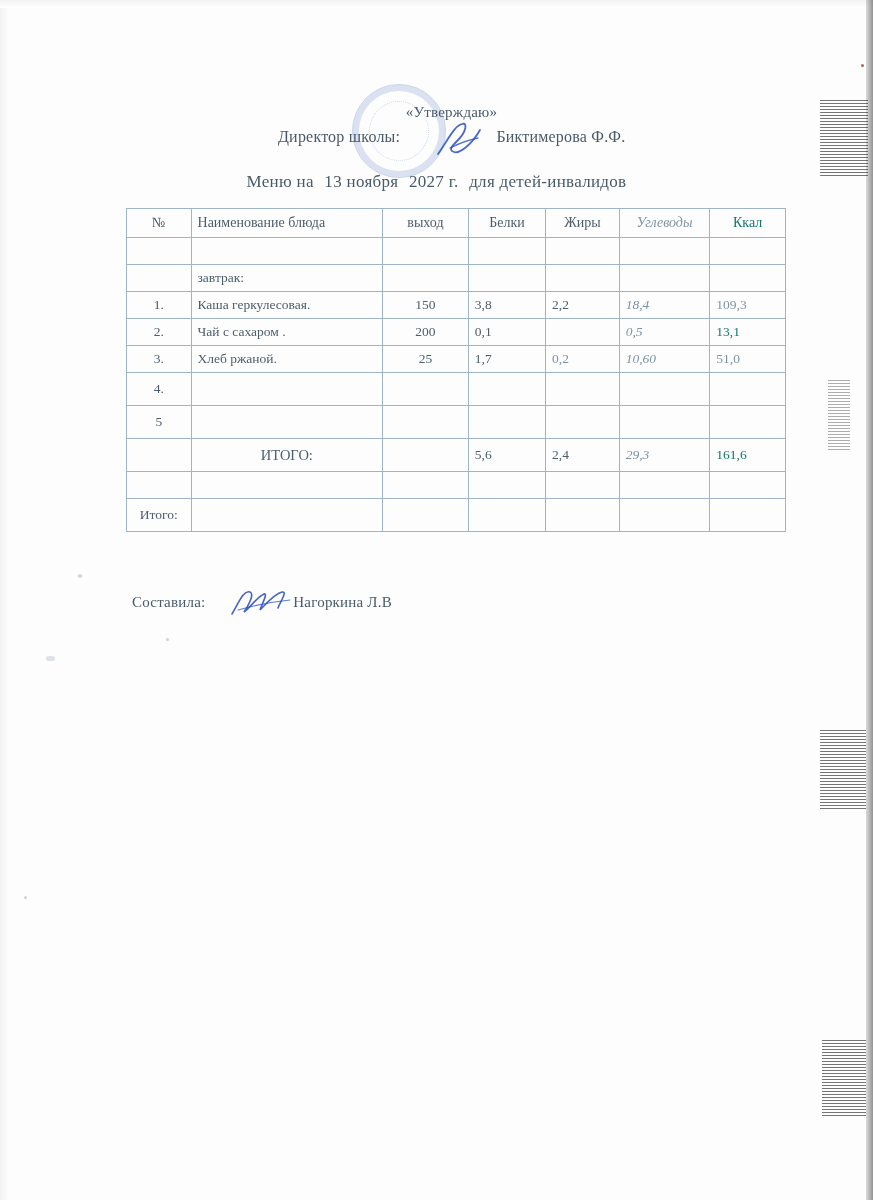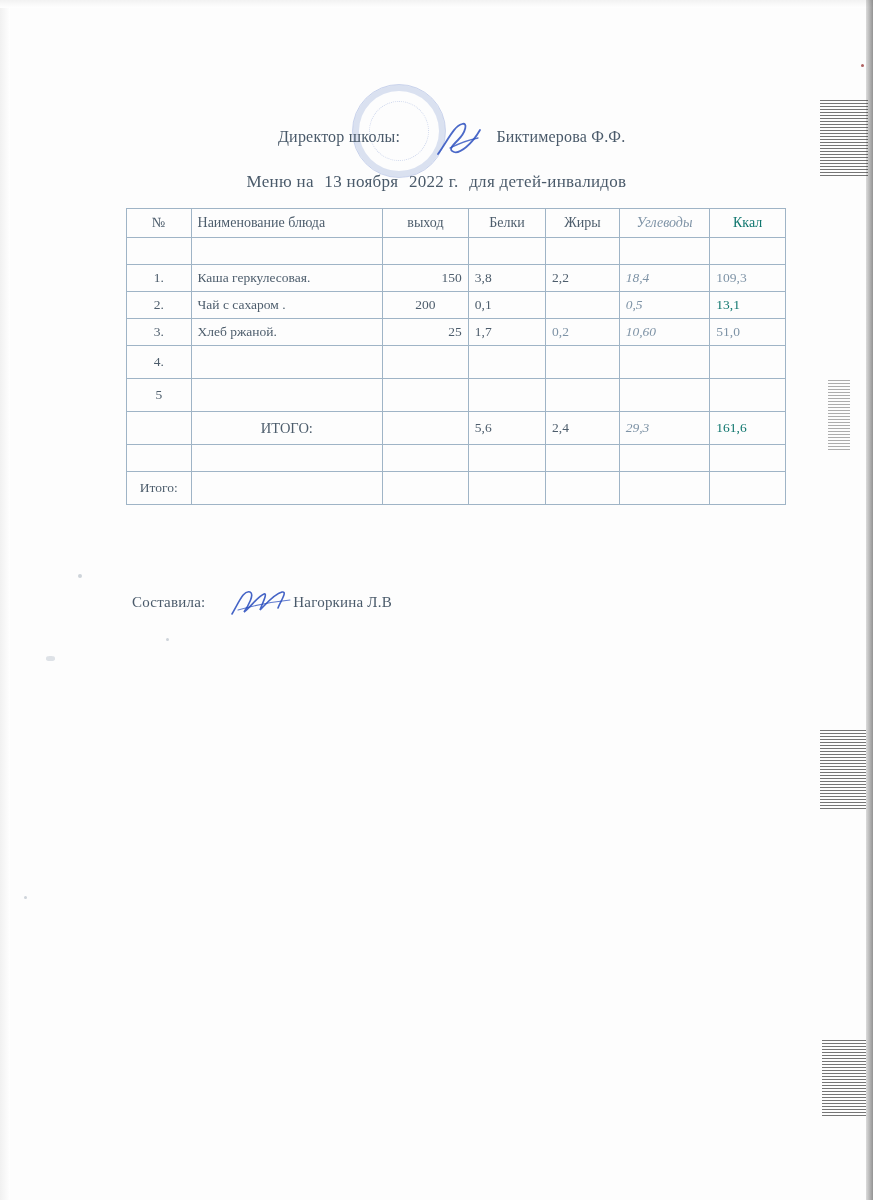--- a/index.html
+++ b/index.html
@@ -160,21 +160,21 @@
   }
   .tbl th { font-size: 14px; height: 28px; }
   .c-num   { width: 58px;  text-align: center; }
   .c-name  { width: 222px; text-align: left; }
   .c-out   { width: 90px;  text-align: center; }
   .c-prot  { width: 78px;  text-align: left; padding-left: 10px;}
   .c-fat   { width: 72px;  text-align: left; padding-left: 10px;}
   .c-carb  { width: 88px;  text-align: left; padding-left: 10px; font-style: italic;}
   .c-kcal  { width: 78px;  text-align: left; padding-left: 10px;}
   .r-tall td { height: 32px; }
-  .num-r { text-align: right; padding-right: 16px; }
+  .num-r { text-align: center; padding-right: 16px; }
   .ctr { text-align: center; }
   .meal-label { padding-left: 8px; }
   .totals-label { text-align: center; font-size: 14.5px; }
   .itogo-left { padding-left: 4px; }
   .two-line { line-height: 1.35; padding-top: 2px; }
 
   
   .faded { color: #7e93a6; }
   .faded2 { color: #0f766e; }
 
@@ -205,35 +205,38 @@
   <div class="scan-artifact artifact-4"></div>
   <div class="artifact-dot" style="left:861px;top:64px;"></div>
 
   <div class="speck" style="left:78px;top:574px;width:4px;height:4px;"></div>
   <div class="speck" style="left:166px;top:638px;width:3px;height:3px;"></div>
   <div class="speck" style="left:46px;top:656px;width:9px;height:5px;border-radius:40%;opacity:.45;"></div>
   <div class="speck" style="left:24px;top:896px;width:3px;height:3px;"></div>
 
   <div class="stamp"></div>
 
+  <div class="hdr-approve">
+    <span>«Утверждаю»</span>
+  </div>
 
   <div class="hdr-director">
     <span>Директор школы:</span>
     <span class="name">Биктимерова Ф.Ф.</span>
   </div>
 
   <svg class="sig-dir" viewBox="0 0 62 42">
     <path d="M6 36 C16 22, 22 8, 30 6 C36 4, 34 14, 26 22 C20 28, 16 32, 22 34 C28 36, 40 26, 48 12" fill="none" stroke="#2b4fbe" stroke-width="1.8" stroke-linecap="round" opacity="0.85"></path>
     <path d="M18 30 C26 26, 36 22, 46 20" fill="none" stroke="#2b4fbe" stroke-width="1.3" stroke-linecap="round" opacity="0.8"></path>
   </svg>
 
   <div class="hdr-menu">
     <span>Меню на</span><span class="sp"></span>
     <span>13 ноября</span><span class="sp"></span>
-    <span>2022 г.</span><span class="sp"></span>
+    <span>2027 г.</span><span class="sp"></span>
     <span>для  детей-инвалидов</span>
   </div>
 
   <table class="tbl">
     <tbody>
         <tr>
       <th class="c-num">№</th>
       <th class="c-name">Наименование блюда</th>
       <th class="c-out">выход</th>
       <th class="c-prot ctr">Белки</th>
@@ -245,20 +248,29 @@
     <tr>
       <td class="c-num"></td>
       <td class="c-name"></td>
       <td class="c-out"></td>
       <td class="c-prot"></td>
       <td class="c-fat"></td>
       <td class="c-carb"></td>
       <td class="c-kcal"></td>
     </tr>
 
+    <tr>
+      <td class="c-num"></td>
+      <td class="c-name meal-label">завтрак:</td>
+      <td class="c-out"></td>
+      <td class="c-prot"></td>
+      <td class="c-fat"></td>
+      <td class="c-carb"></td>
+      <td class="c-kcal"></td>
+    </tr>
 
     <tr>
       <td class="c-num">1.</td>
       <td class="c-name meal-label">Каша геркулесовая.</td>
       <td class="c-out num-r">150</td>
       <td class="c-prot">3,8</td>
       <td class="c-fat">2,2</td>
       <td class="c-carb faded">18,4</td>
       <td class="c-kcal faded">109,3</td>
     </tr>

